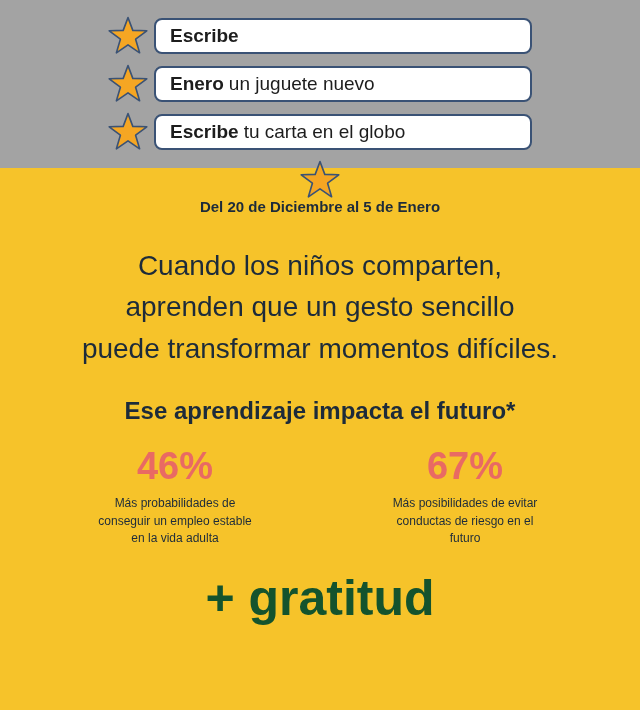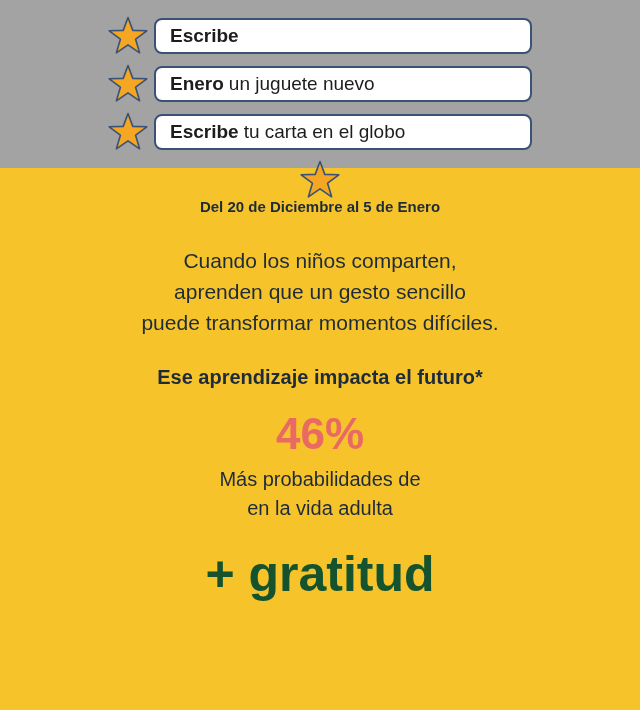--- a/index.html
+++ b/index.html
@@ -94,51 +94,51 @@
     text-align: center;
   }
   .dates {
     font-size: 15px;
     font-weight: bold;
     color: #1d2b3a;
     margin: 12px 0 0 0;
   }
   .lead {
     margin: 30px 0 0 0;
-    font-size: 21px;
+    font-size: 28px;
     color: #1d2b3a;
     line-height: 1.48;
     font-weight: 400;
   }
   .impact-title {
     margin: 28px 0 0 0;
-    font-size: 20px;
+    font-size: 24px;
     font-weight: bold;
     color: #1d2b3a;
   }
 
   .stats {
     display: flex;
     justify-content: center;
     margin-top: 22px;
   }
   .stat {
     width: 290px;
     box-sizing: border-box;
     padding: 0 10px;
   }
   .stat-num {
-    font-size: 44px;
+    font-size: 38px;
     font-weight: bold;
     color: #e96a63;
     line-height: 1.05;
   }
   .stat-desc {
     margin-top: 8px;
-    font-size: 20px;
+    font-size: 12px;
     color: #1d2b3a;
     line-height: 1.45;
   }
 
   .gratitud {
     margin-top: 26px;
     font-size: 50px;
     font-weight: bold;
     color: #14532d;
     line-height: 1;
@@ -201,23 +201,32 @@
     </div>
 
     <div class="impact-title">Ese aprendizaje impacta el futuro*</div>
 
     <div class="stats">
 
       <div class="stat">
         <div class="stat-num">46%</div>
         <div class="stat-desc">
           <div>Más probabilidades de</div>
+          <div>conseguir un empleo estable</div>
           <div>en la vida adulta</div>
         </div>
       </div>
 
+      <div class="stat">
+        <div class="stat-num">67%</div>
+        <div class="stat-desc">
+          <div>Más posibilidades de evitar</div>
+          <div>conductas de riesgo en el</div>
+          <div>futuro</div>
+        </div>
+      </div>
 
     </div>
 
     <div class="gratitud">+ gratitud</div>
 
   </div>
 </div>
 
 </body></html>

